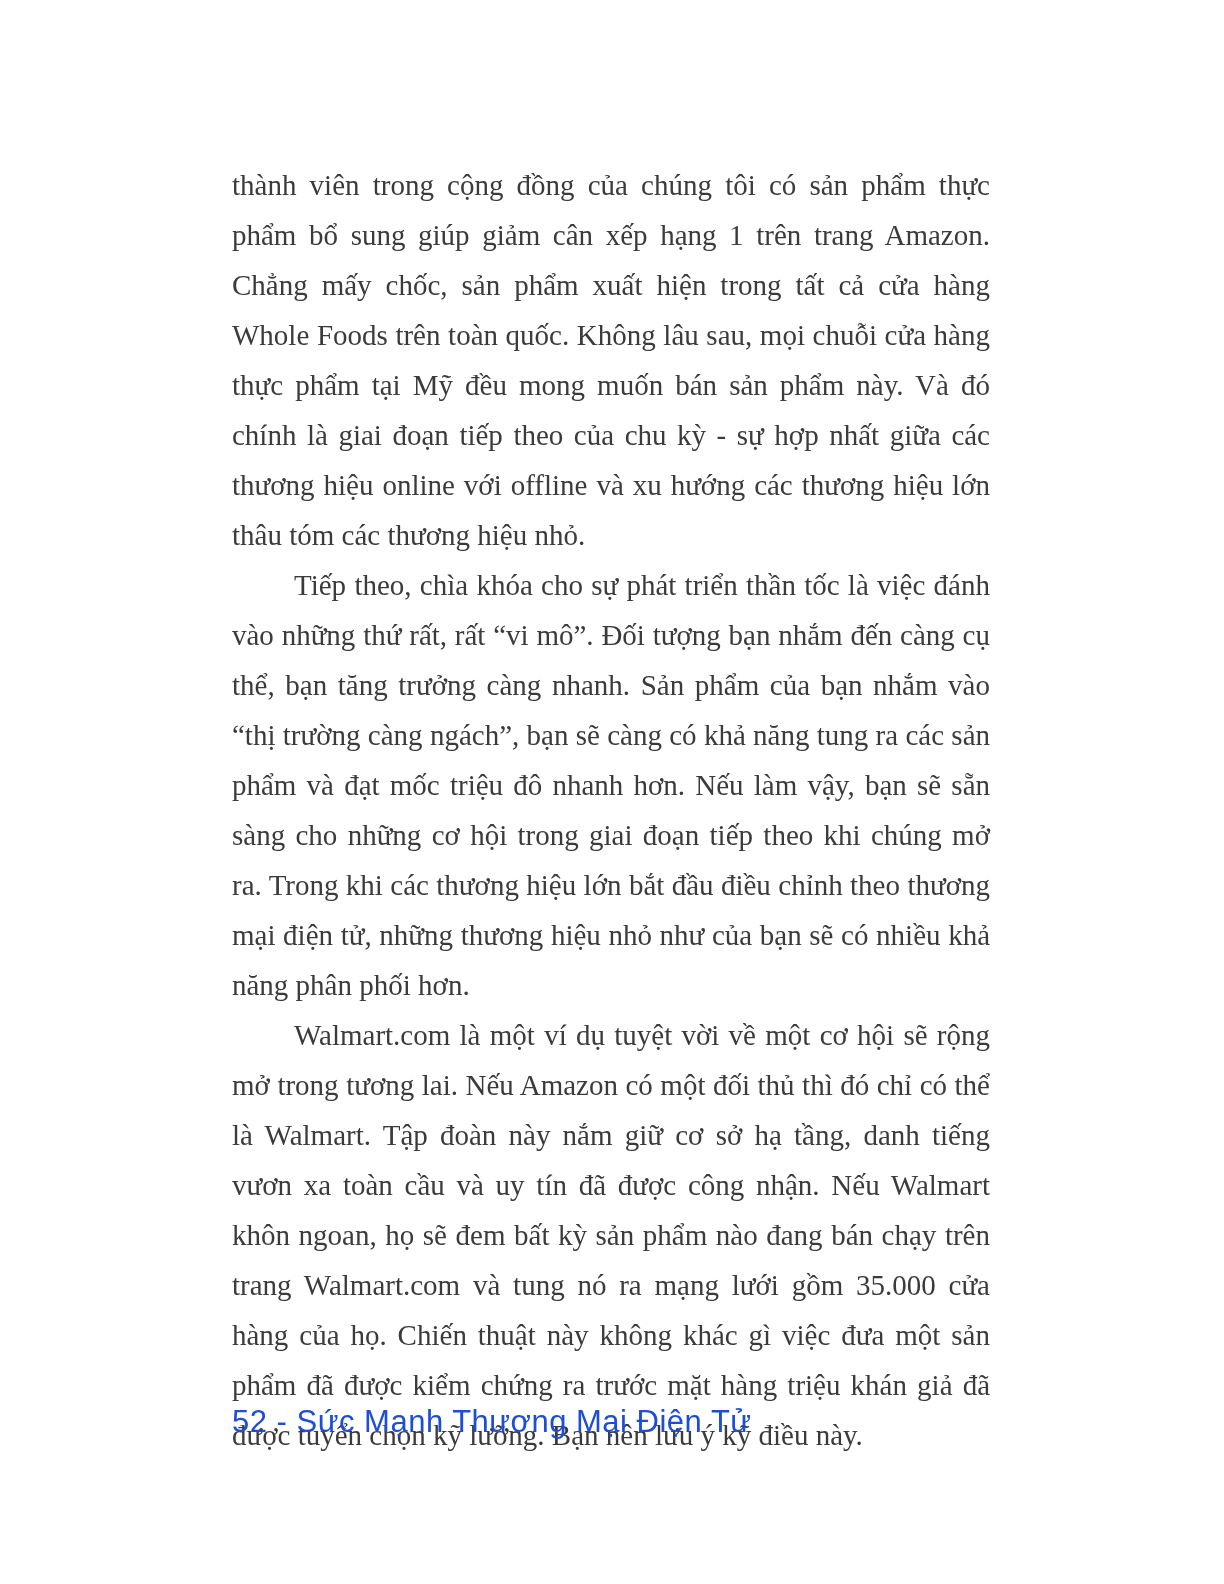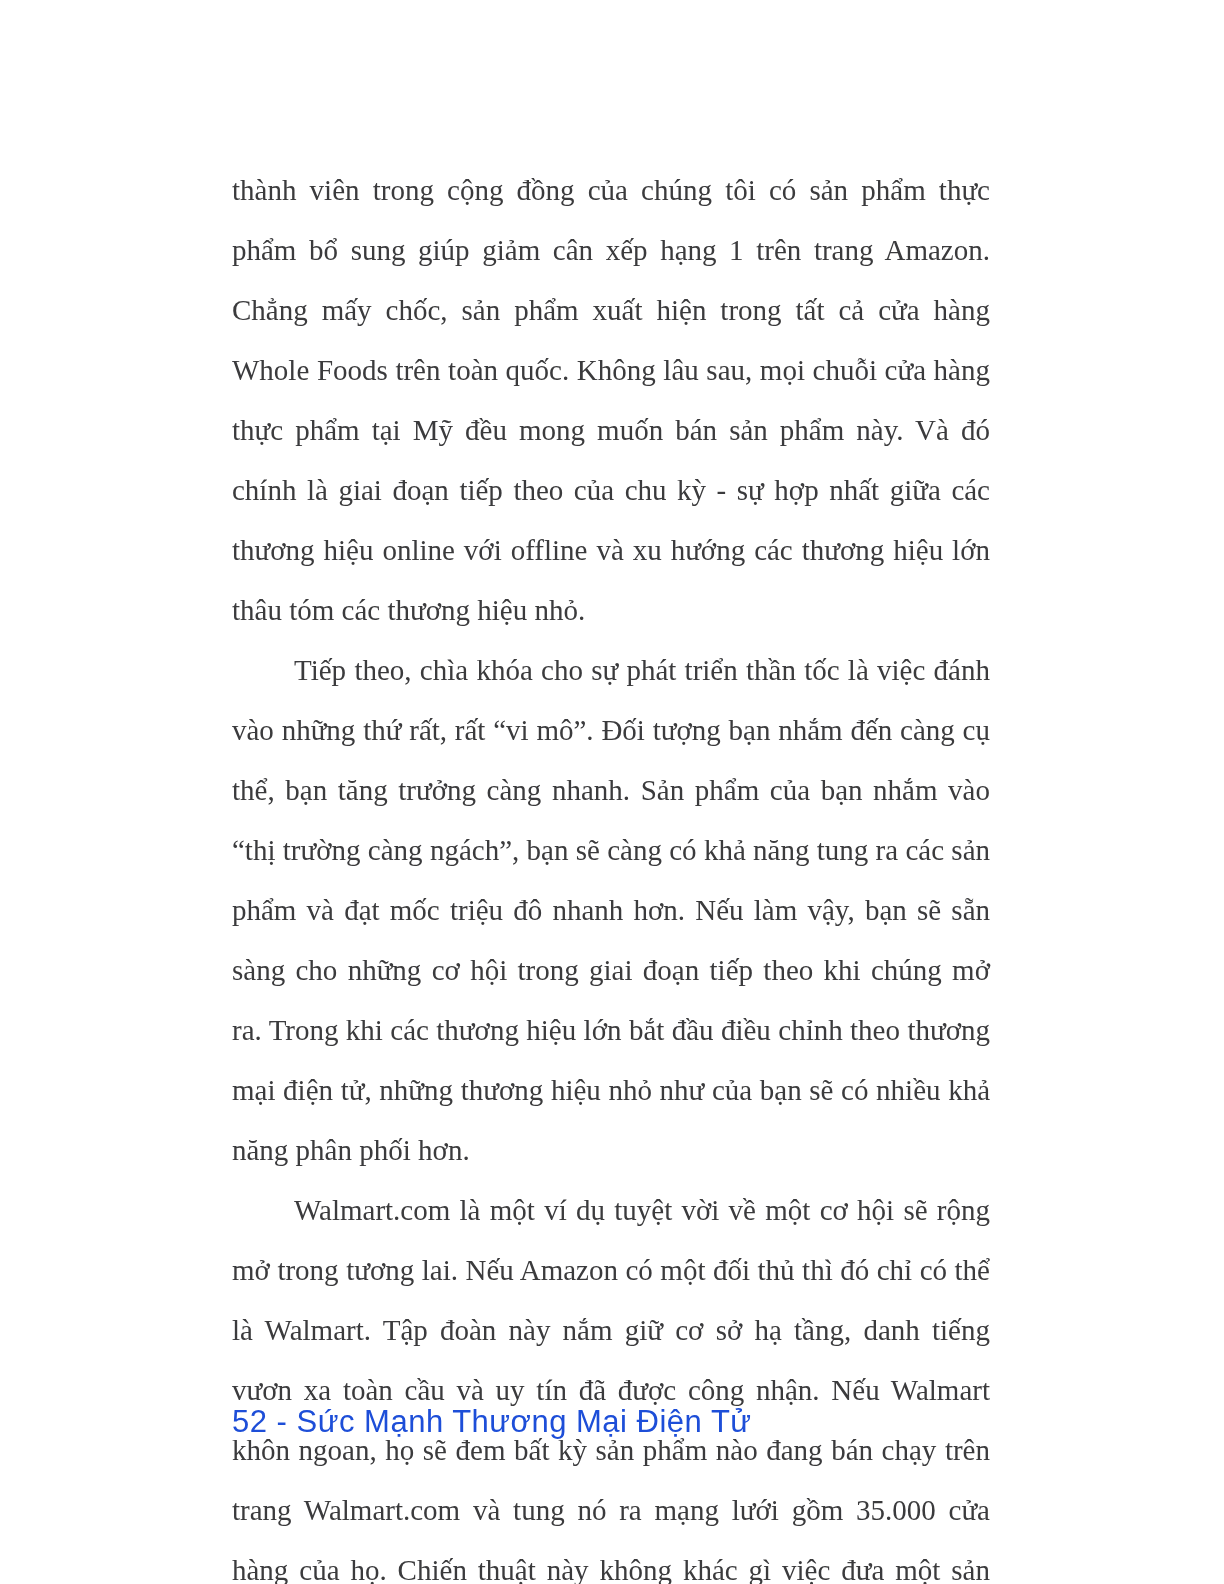--- a/index.html
+++ b/index.html
@@ -21,21 +21,21 @@
 
   .text-block {
     position: absolute;
     left: 232px;
     top: 160px;
     width: 758px;
   }
 
   .text-block p {
     font-size: 29px;
-    line-height: 60px;
+    line-height: 50px;
     text-align: justify;
     text-justify: inter-word;
     color: #3b3b3d;
     margin-bottom: 0;
   }
 
   .text-block p + p {
   }
 
   .text-block p.indent {

